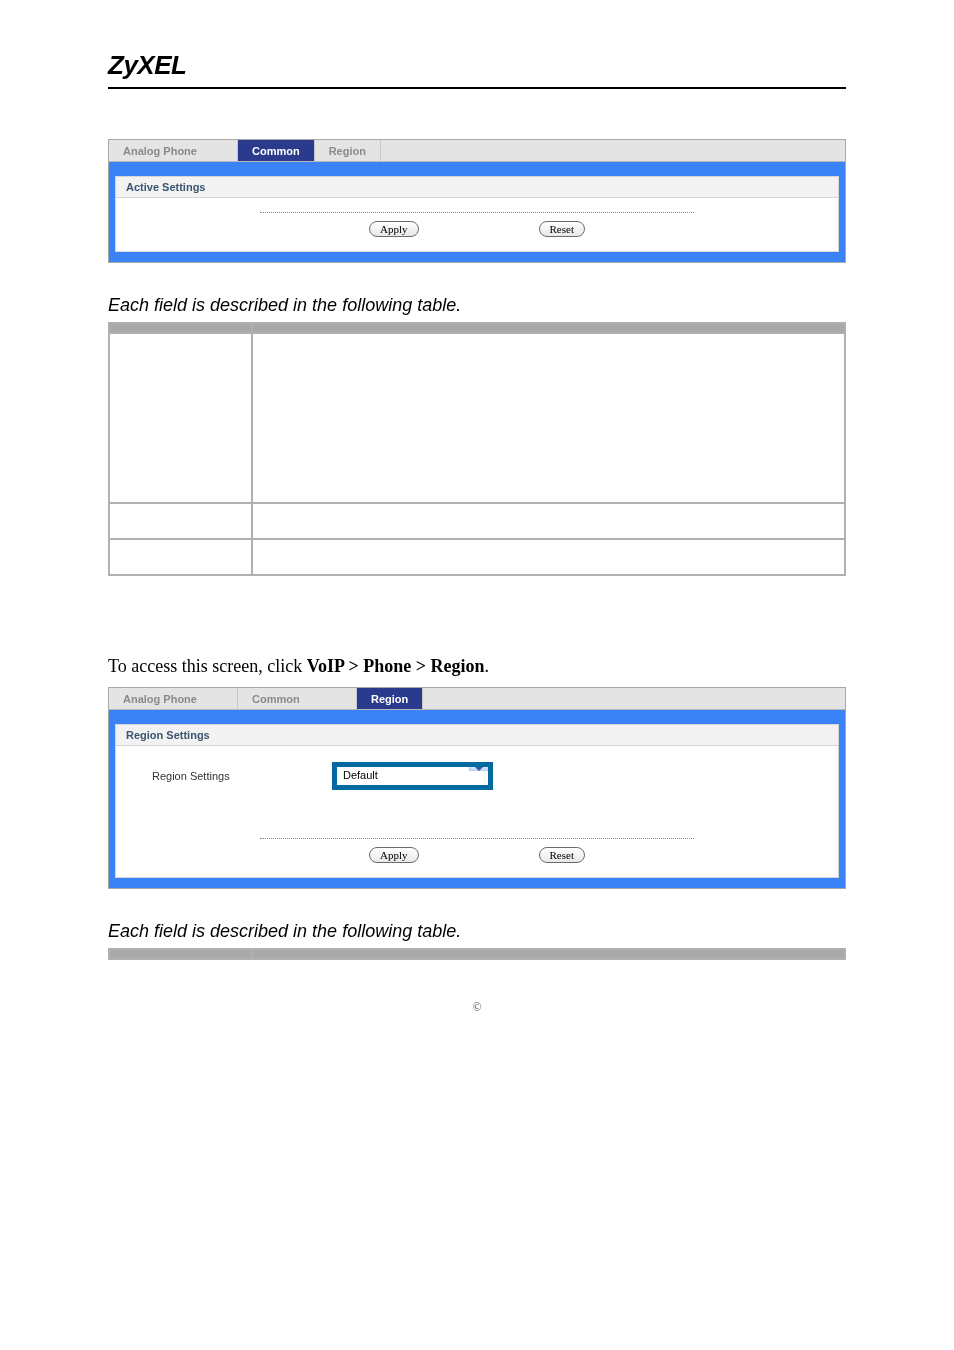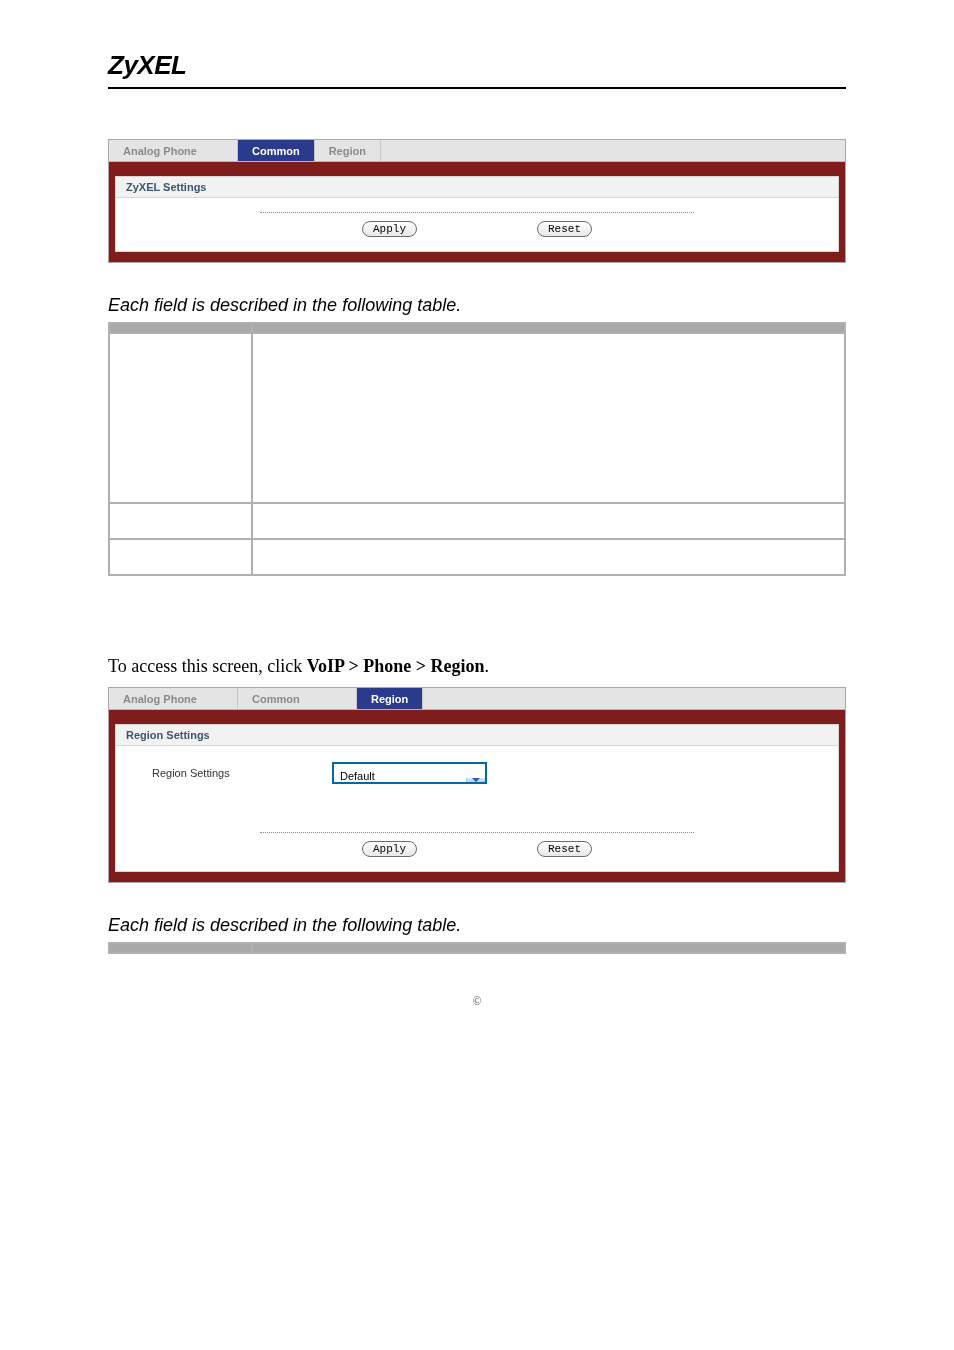--- a/index.html
+++ b/index.html
@@ -23,21 +23,21 @@
     font-family: Arial, Helvetica, sans-serif;
     font-weight: 900;
     font-style: italic;
     font-size: 26px;
     letter-spacing: -0.5px;
   }
 
   
   .shot {
     border: 1px solid #a8a8a8;
-    background: #7f1d1d;
+    background: #3b82f6;
     font-family: Verdana, Arial, sans-serif;
     font-size: 11px;
     color: #333;
     margin-bottom: 26px;
   }
   .tabs {
     display: flex;
     background: #e4e4e4;
     border-bottom: 1px solid #b8b8b8;
   }
@@ -87,22 +87,22 @@
   .checkbox {
     width: 13px; height: 13px;
     border: 1px solid #6b8aa8;
     background: #fff;
     display: inline-block;
     margin-right: 8px;
     vertical-align: middle;
   }
   .select-mock {
     display: inline-flex;
-    align-items: flex-end;
-    border: 2px solid #0369a1;
+    align-items: flex-start;
+    border: 5px solid #0369a1;
     background: #fff;
     font-family: Arial, sans-serif;
     font-size: 11px;
     height: 18px;
   }
   .select-mock .sel-text {
     padding: 2px 6px 0 6px;
     min-width: 120px;
     color: #000;
   }
@@ -125,21 +125,21 @@
     width: 60%;
     border-top: 1px dotted #888;
   }
   .btn-row {
     display: flex;
     justify-content: center;
     gap: 120px;
     padding-bottom: 14px;
   }
   .btn {
-    font-family: Liberation Mono, monospace;
+    font-family: Liberation Serif, serif;
     font-size: 11px;
     border: 1px solid #6b6b6b;
     background: linear-gradient(#ffffff,#e8e8e8);
     padding: 1px 10px;
     border-radius: 8px;
     cursor: pointer;
   }
 
   
   .desc-caption {
@@ -194,21 +194,21 @@
     <span class="brand">ZyXEL</span>
   </div>
 
   <div class="shot">
     <div class="tabs">
       <div class="tab analog">Analog Phone</div>
       <div class="tab active">Common</div>
       <div class="tab">Region</div>
     </div>
     <div class="inner-panel">
-      <div class="panel-title">ZyXEL Settings</div>
+      <div class="panel-title">Active Settings</div>
       <div class="dotted-sep"></div>
       <div class="btn-row">
         <button class="btn">Apply</button>
         <button class="btn">Reset</button>
       </div>
     </div>
   </div>
 
   <div class="desc-caption">Each field is described in the following table.</div>
   <table class="desc">

